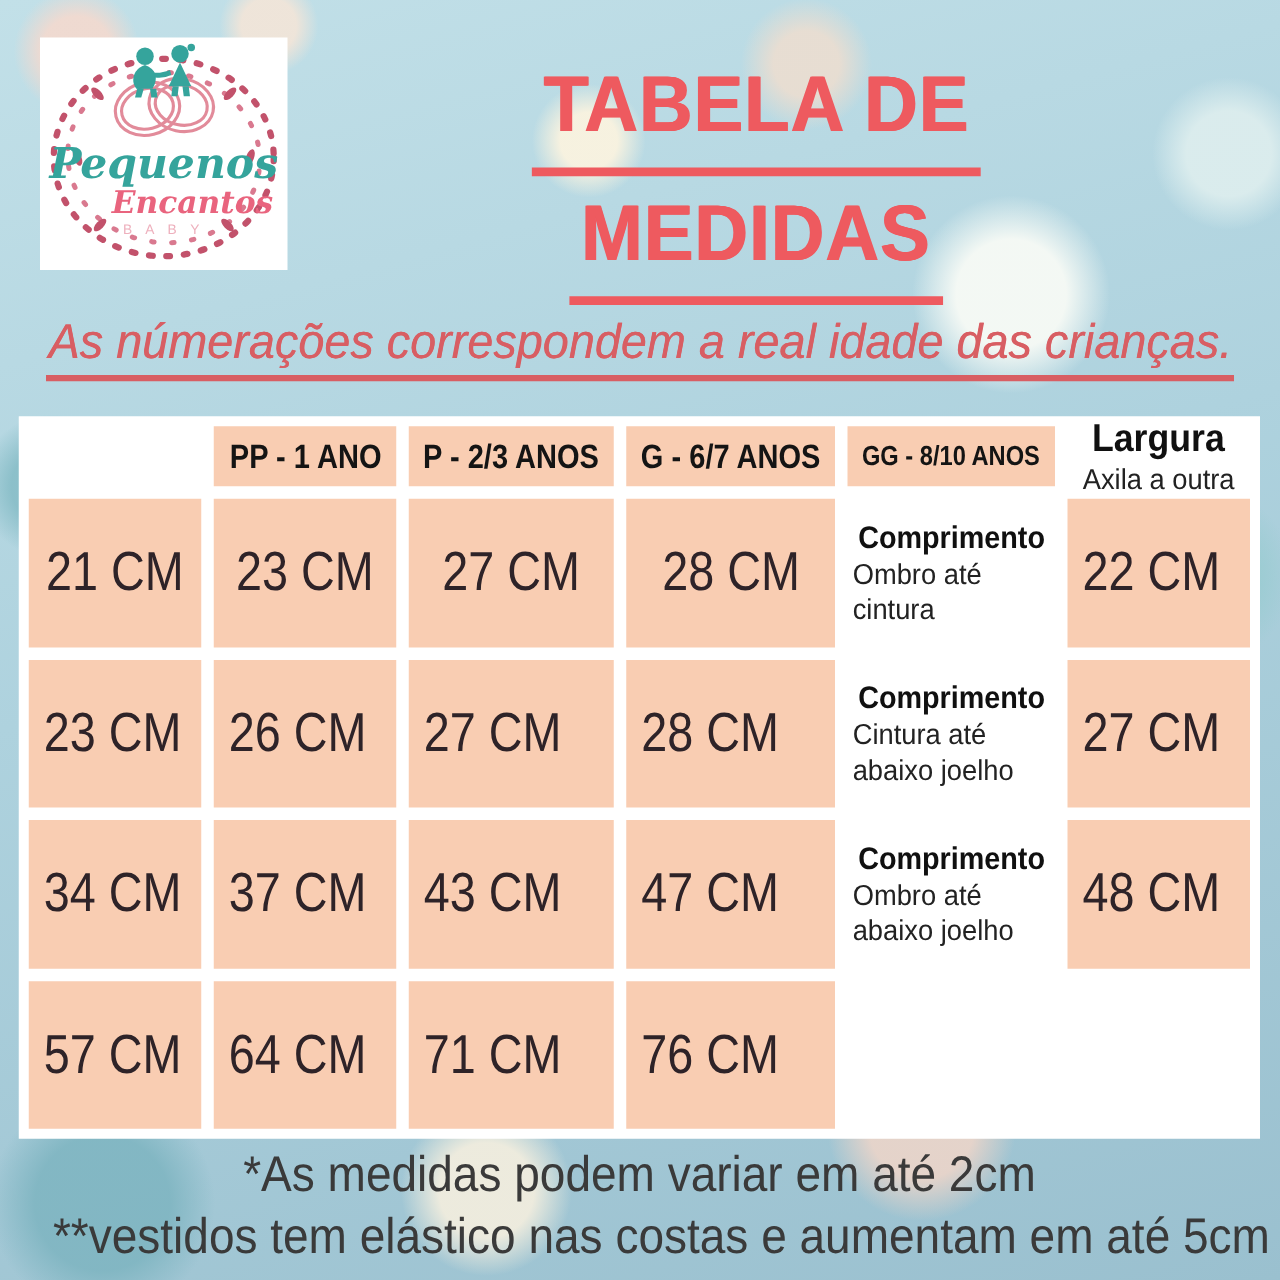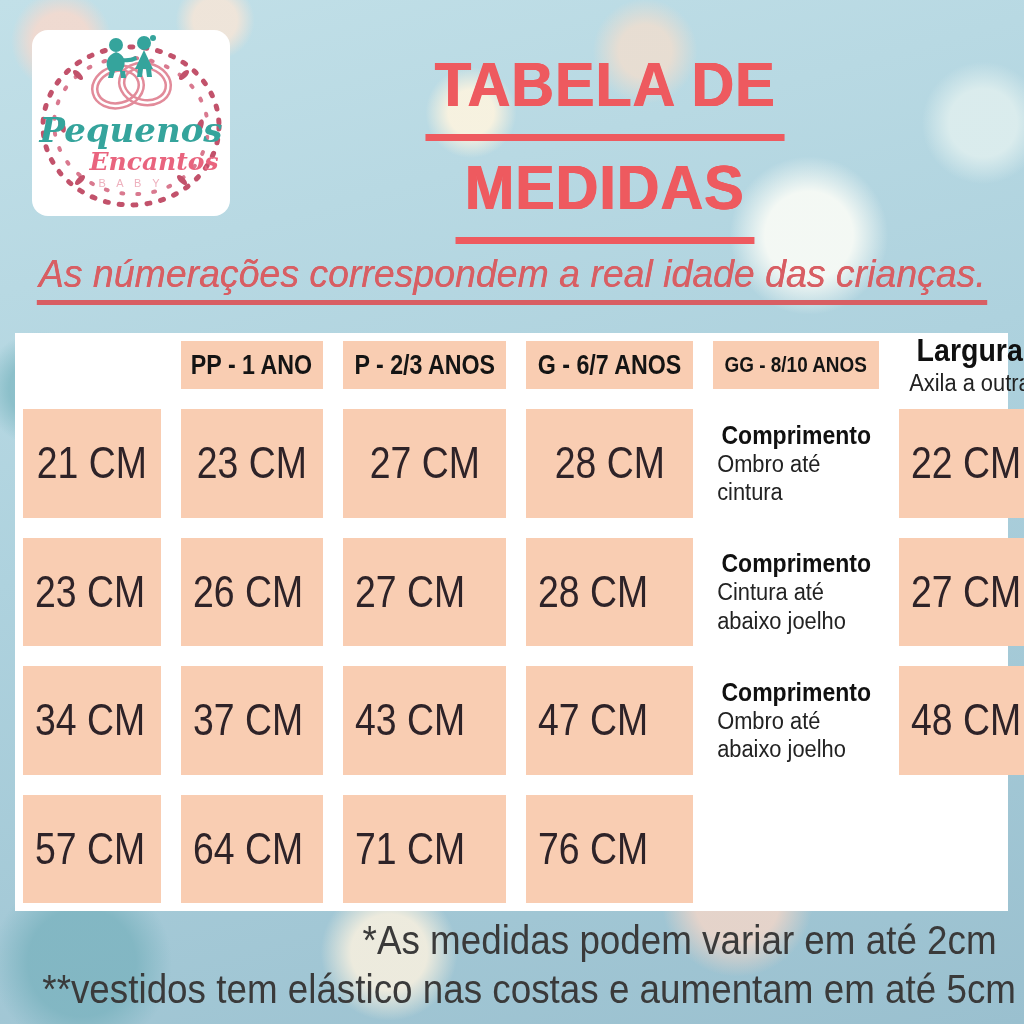--- a/index.html
+++ b/index.html
@@ -20,21 +20,21 @@
       radial-gradient(circle 95px at 18% 66%, rgba(248,219,209,.85) 40%, rgba(248,219,209,0) 72%),
       radial-gradient(circle 80px at 4% 38%,  rgba(130,186,196,.80) 40%, rgba(130,186,196,0) 72%),
       radial-gradient(circle 105px at 72% 88%,rgba(246,215,200,.80) 40%, rgba(246,215,200,0) 72%),
       radial-gradient(circle 95px at 38% 93%, rgba(250,241,223,.85) 40%, rgba(250,241,223,0) 72%),
       radial-gradient(circle 130px at 88% 76%,rgba(140,196,202,.80) 45%, rgba(140,196,202,0) 75%),
       radial-gradient(circle 120px at 8% 94%, rgba(125,180,192,.85) 45%, rgba(125,180,192,0) 75%),
       linear-gradient(165deg, #c2e0e8 0%, #aed2de 45%, #9ac0cf 100%);
   }
 
   
-  .logo { position:absolute; left:32px; top:30px; width:198px; height:186px; background:#ffffff;border-radius:16px; }
+  .logo { position:absolute; left:32px; top:30px; width:198px; height:186px; background:#ffffff; }
   .logo svg { width:100%; height:100%; display:block; }
 
   
   .title { position:absolute; top:38px; left:330px; width:550px; text-align:center; color:#ee5a5f;text-decoration:underline; }
   .title-line { font-size:63px; line-height:93px; font-weight:bold; white-space:nowrap; }
   .title-line span {
     display:inline-block; padding:0 10px 3px; border-bottom:7px solid #ee5a5f;
     transform:scaleX(.94); letter-spacing:1px;
     text-shadow:.6px 0 currentColor, -.6px 0 currentColor;
   }
@@ -42,38 +42,38 @@
   
   .subtitle { position:absolute; top:252px; left:0; right:0; text-align:center;
               font-style:italic; font-size:39px; color:#d85e63; white-space:nowrap; }
   .subtitle span { display:inline-block; border-bottom:5px solid #d85e63; padding:0 2px 4px;
                    transform:scaleX(.96); text-shadow:.3px 0 currentColor; }
 
   
   .panel {
     position:absolute; left:15px; top:333px; width:993px; height:578px; background:#ffffff;
     display:grid; grid-template-columns:138px repeat(5, 1fr);
-    grid-template-rows:48px repeat(4, 1fr); gap:20px; padding:8px;
+    grid-template-rows:48px repeat(4, 1fr); gap:10px; padding:8px;
   }
   .cell { background:#f9cdb2; display:flex; align-items:center; justify-content:center; }
   .corner { background:transparent; }
   .colhead { font-weight:bold; color:#141414; font-size:27px; }
   .colhead span { transform:scaleX(.86); white-space:nowrap; }
   .colhead.small { font-size:22px; }
   .rowhead { background:transparent; flex-direction:column; color:#101010; text-align:left; line-height:1.2; }
   .rowhead .lbl { font-weight:bold; font-size:25px; transform:scaleX(.92); white-space:nowrap; }
   .rowhead .lbl.big { font-size:31px; }
   .rowhead .sub { font-size:23px; color:#222; transform:scaleX(.95); line-height:1.25; }
   .val { font-size:44px; color:#2e2328; }
   .val span { transform:scaleX(.85); white-space:nowrap; }
   .val.left { justify-content:flex-start; padding-left:12px; }
   .val.left span { transform-origin:left center; }
 
   
-  .footnotes { position:absolute; top:916px; left:0; right:0; text-align:right; color:#3a3a3a; }
+  .footnotes { position:absolute; top:916px; left:0; right:0; text-align:center; color:#3a3a3a; }
   .fn { font-size:40px; line-height:49px; white-space:nowrap; }
   .fn span { display:inline-block; transform:scaleX(.92); }
 </style>
 </head>
 <body>
 
 <div class="canvas">
 
   <div class="logo">
     <svg viewBox="0 0 198 186">

